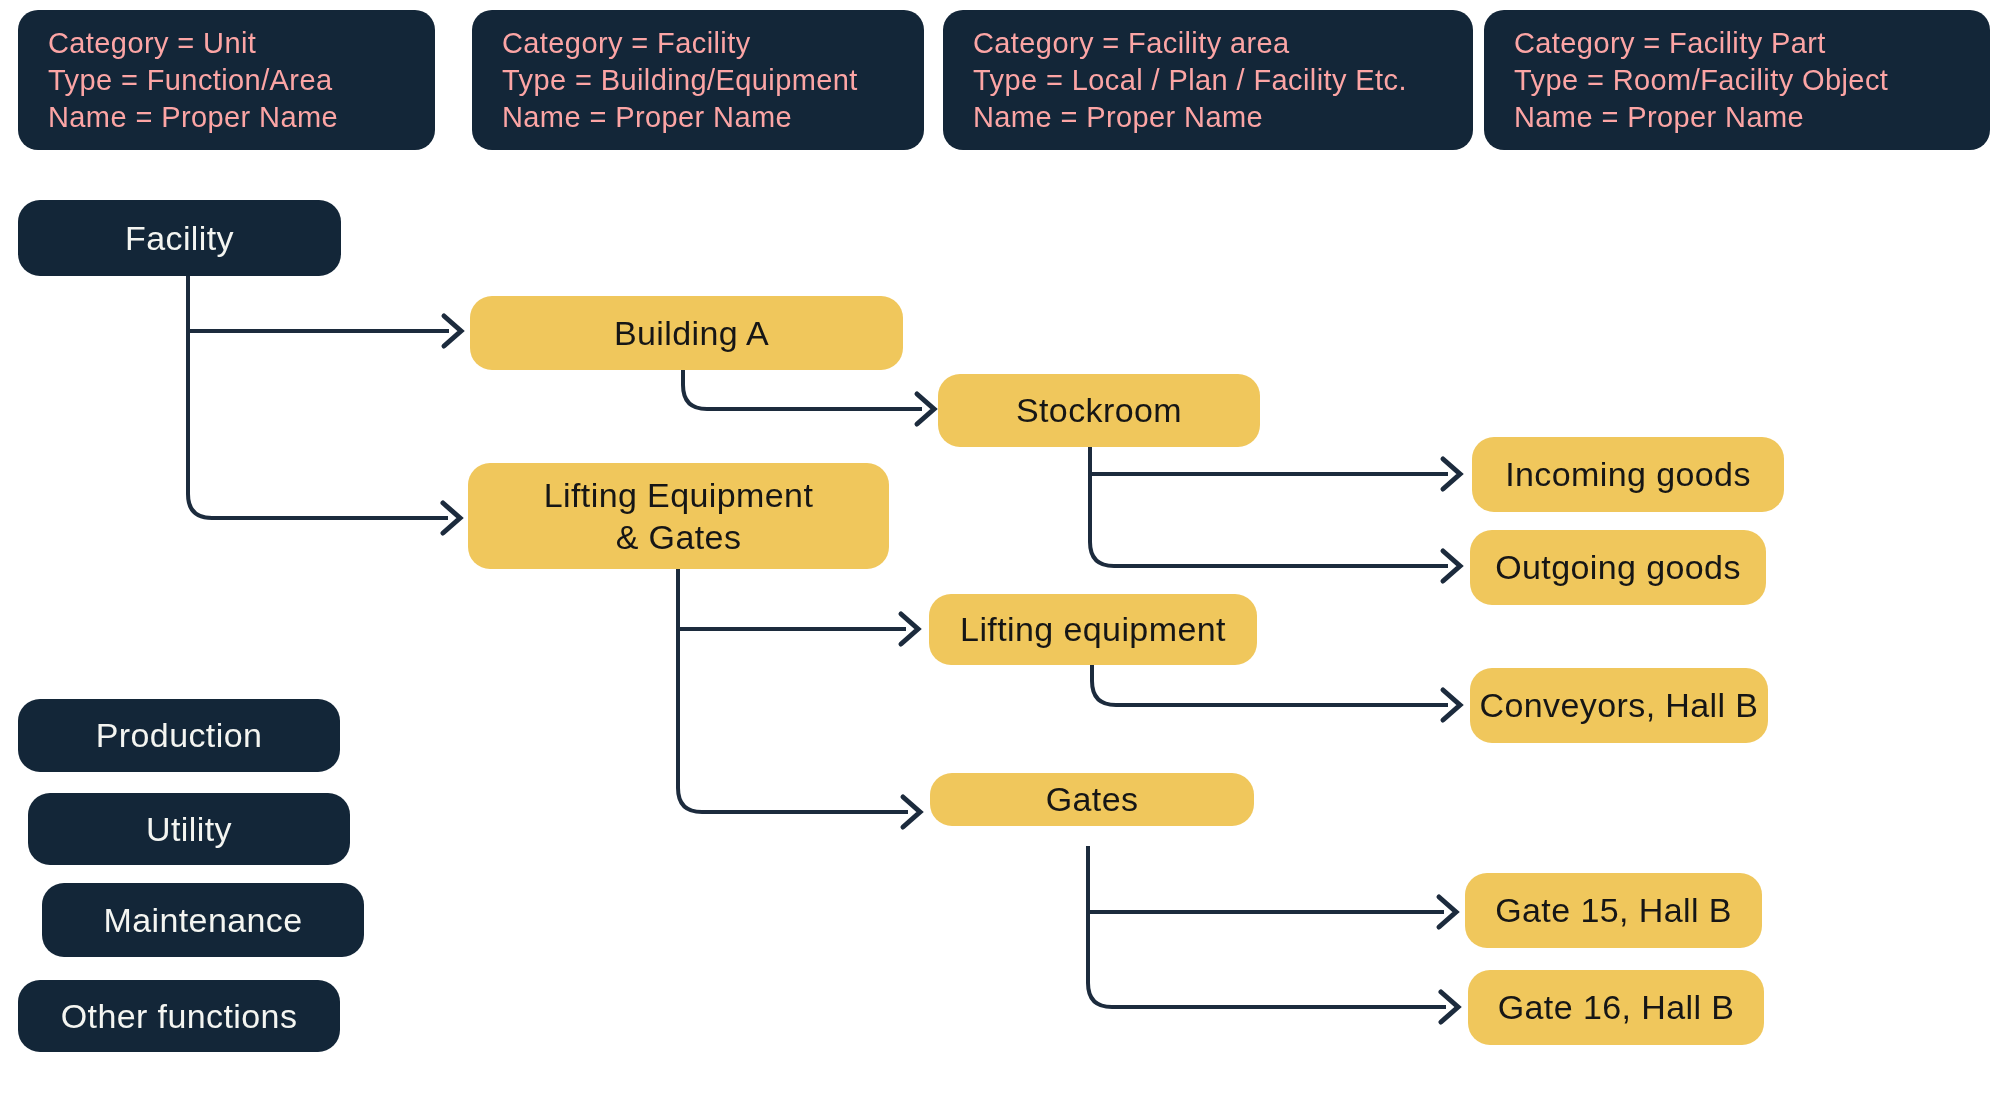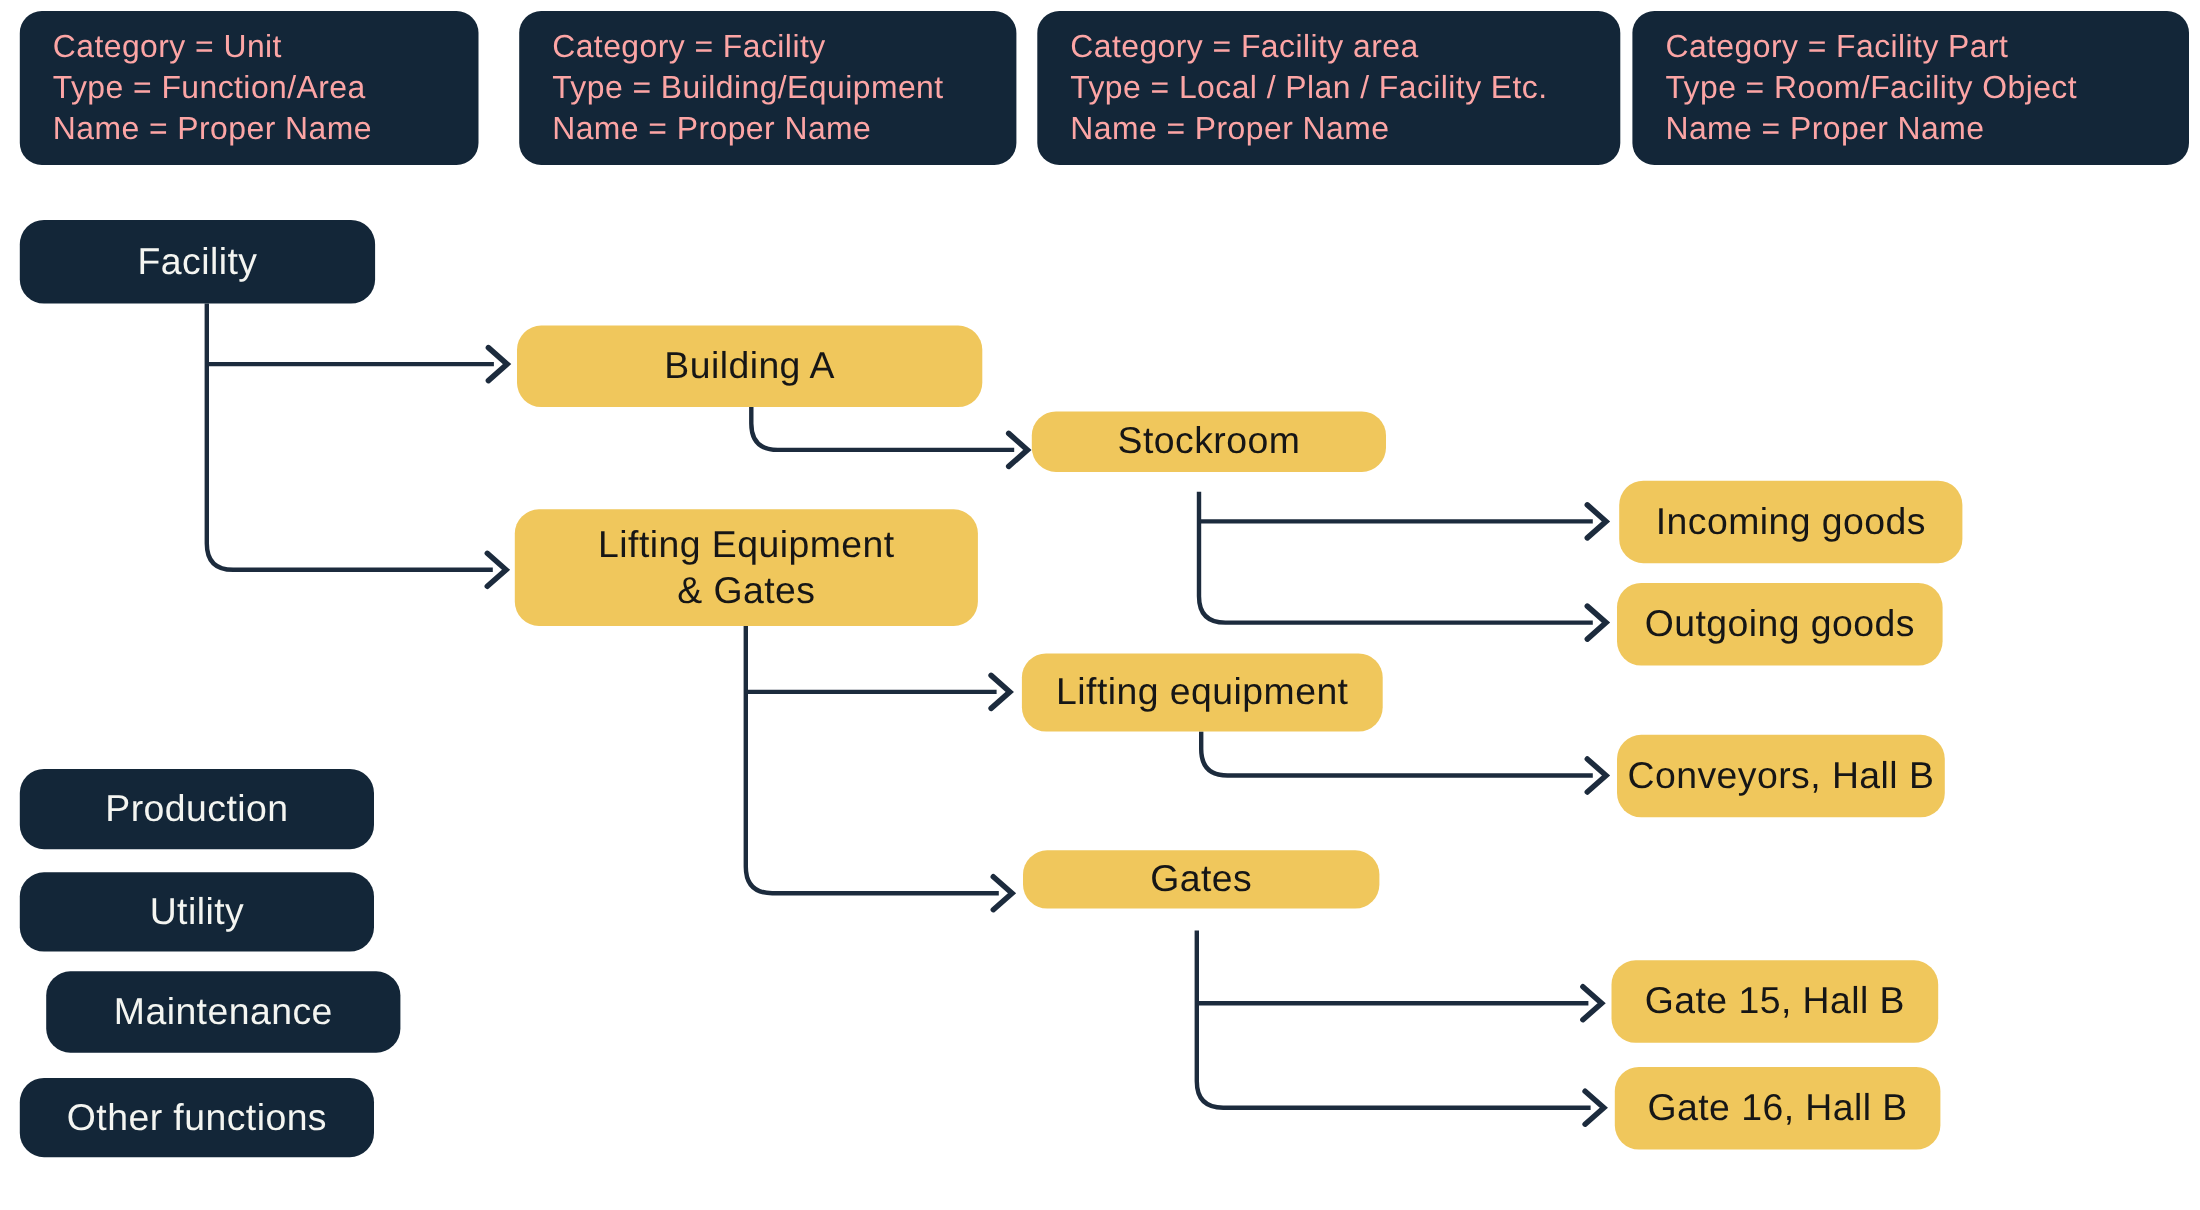--- a/index.html
+++ b/index.html
@@ -26,32 +26,32 @@
   .navy{background:#132638;color:#F4F5F1;}
   .yellow{background:#F0C75C;color:#161616;}
 
   .hdr{top:10px;height:140px;}
   .hdr1{left:18px;width:417px;}
   .hdr2{left:472px;width:452px;}
   .hdr3{left:943px;width:530px;}
   .hdr4{left:1484px;width:506px;}
 
   .n-facility{left:18px;top:200px;width:323px;height:76px;}
-  .n-building-a{left:470px;top:296px;width:423px;height:74px;}
-  .n-stockroom{left:938px;top:374px;width:322px;height:55px;}
+  .n-building-a{left:470px;top:296px;width:423px;height:74px;padding-left:10px;}
+  .n-stockroom{left:938px;top:374px;width:322px;height:73px;}
   .n-lifting-equipment-gates{left:468px;top:463px;width:421px;height:106px;}
   .n-lifting-equipment{left:929px;top:594px;width:328px;height:71px;}
   .n-gates{left:930px;top:773px;width:324px;height:53px;}
   .n-incoming-goods{left:1472px;top:437px;width:312px;height:75px;}
   .n-outgoing-goods{left:1470px;top:530px;width:296px;height:75px;}
   .n-conveyors-hall-b{left:1470px;top:668px;width:298px;height:75px;}
   .n-gate-15{left:1465px;top:873px;width:297px;height:75px;}
   .n-gate-16{left:1468px;top:970px;width:296px;height:75px;}
   .n-production{left:18px;top:699px;width:322px;height:73px;}
-  .n-utility{left:18px;top:793px;width:322px;height:72px;}
+  .n-utility{left:28px;top:793px;width:322px;height:72px;}
   .n-maintenance{left:18px;top:883px;width:322px;height:74px;margin-left:24px;}
   .n-other-functions{left:18px;top:980px;width:322px;height:72px;}
 </style>
 </head>
 <body>
 
 <div class="stage">
 
   <svg class="connectors" viewBox="0 0 2000 1100">
     <path class="shaft" d="M188 276 L188 494 Q188 518 212 518 L448 518"></path>

